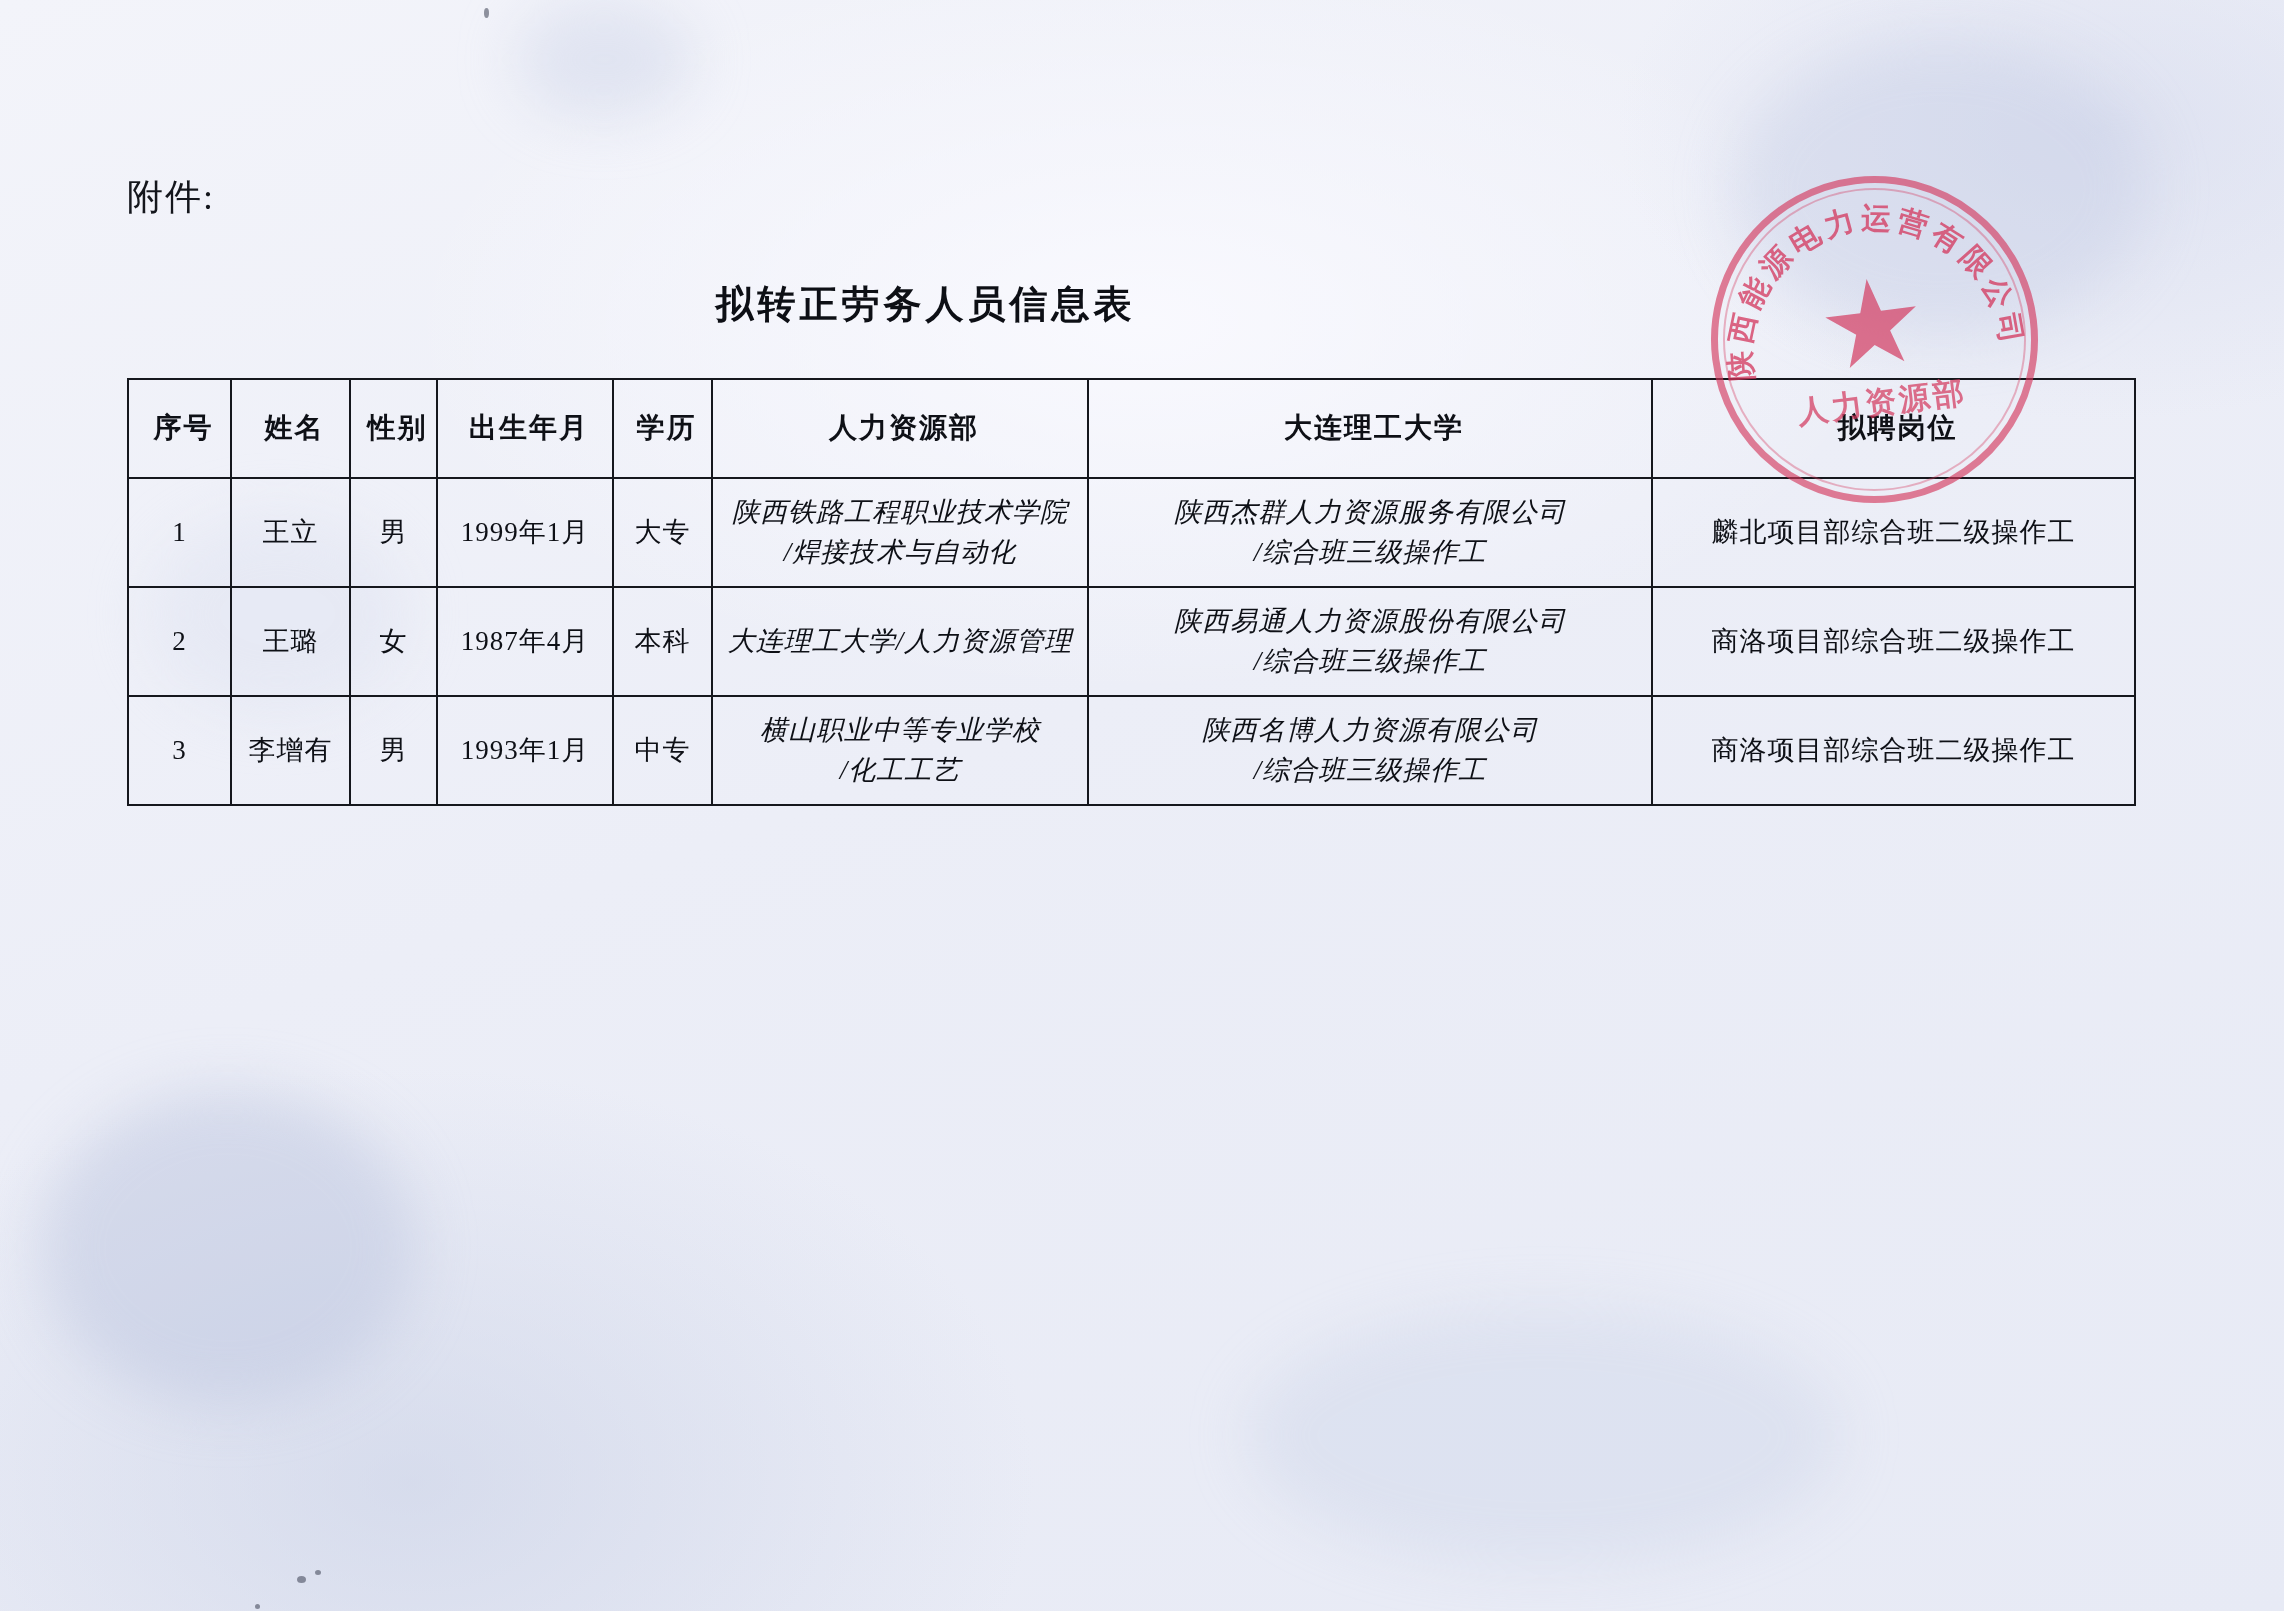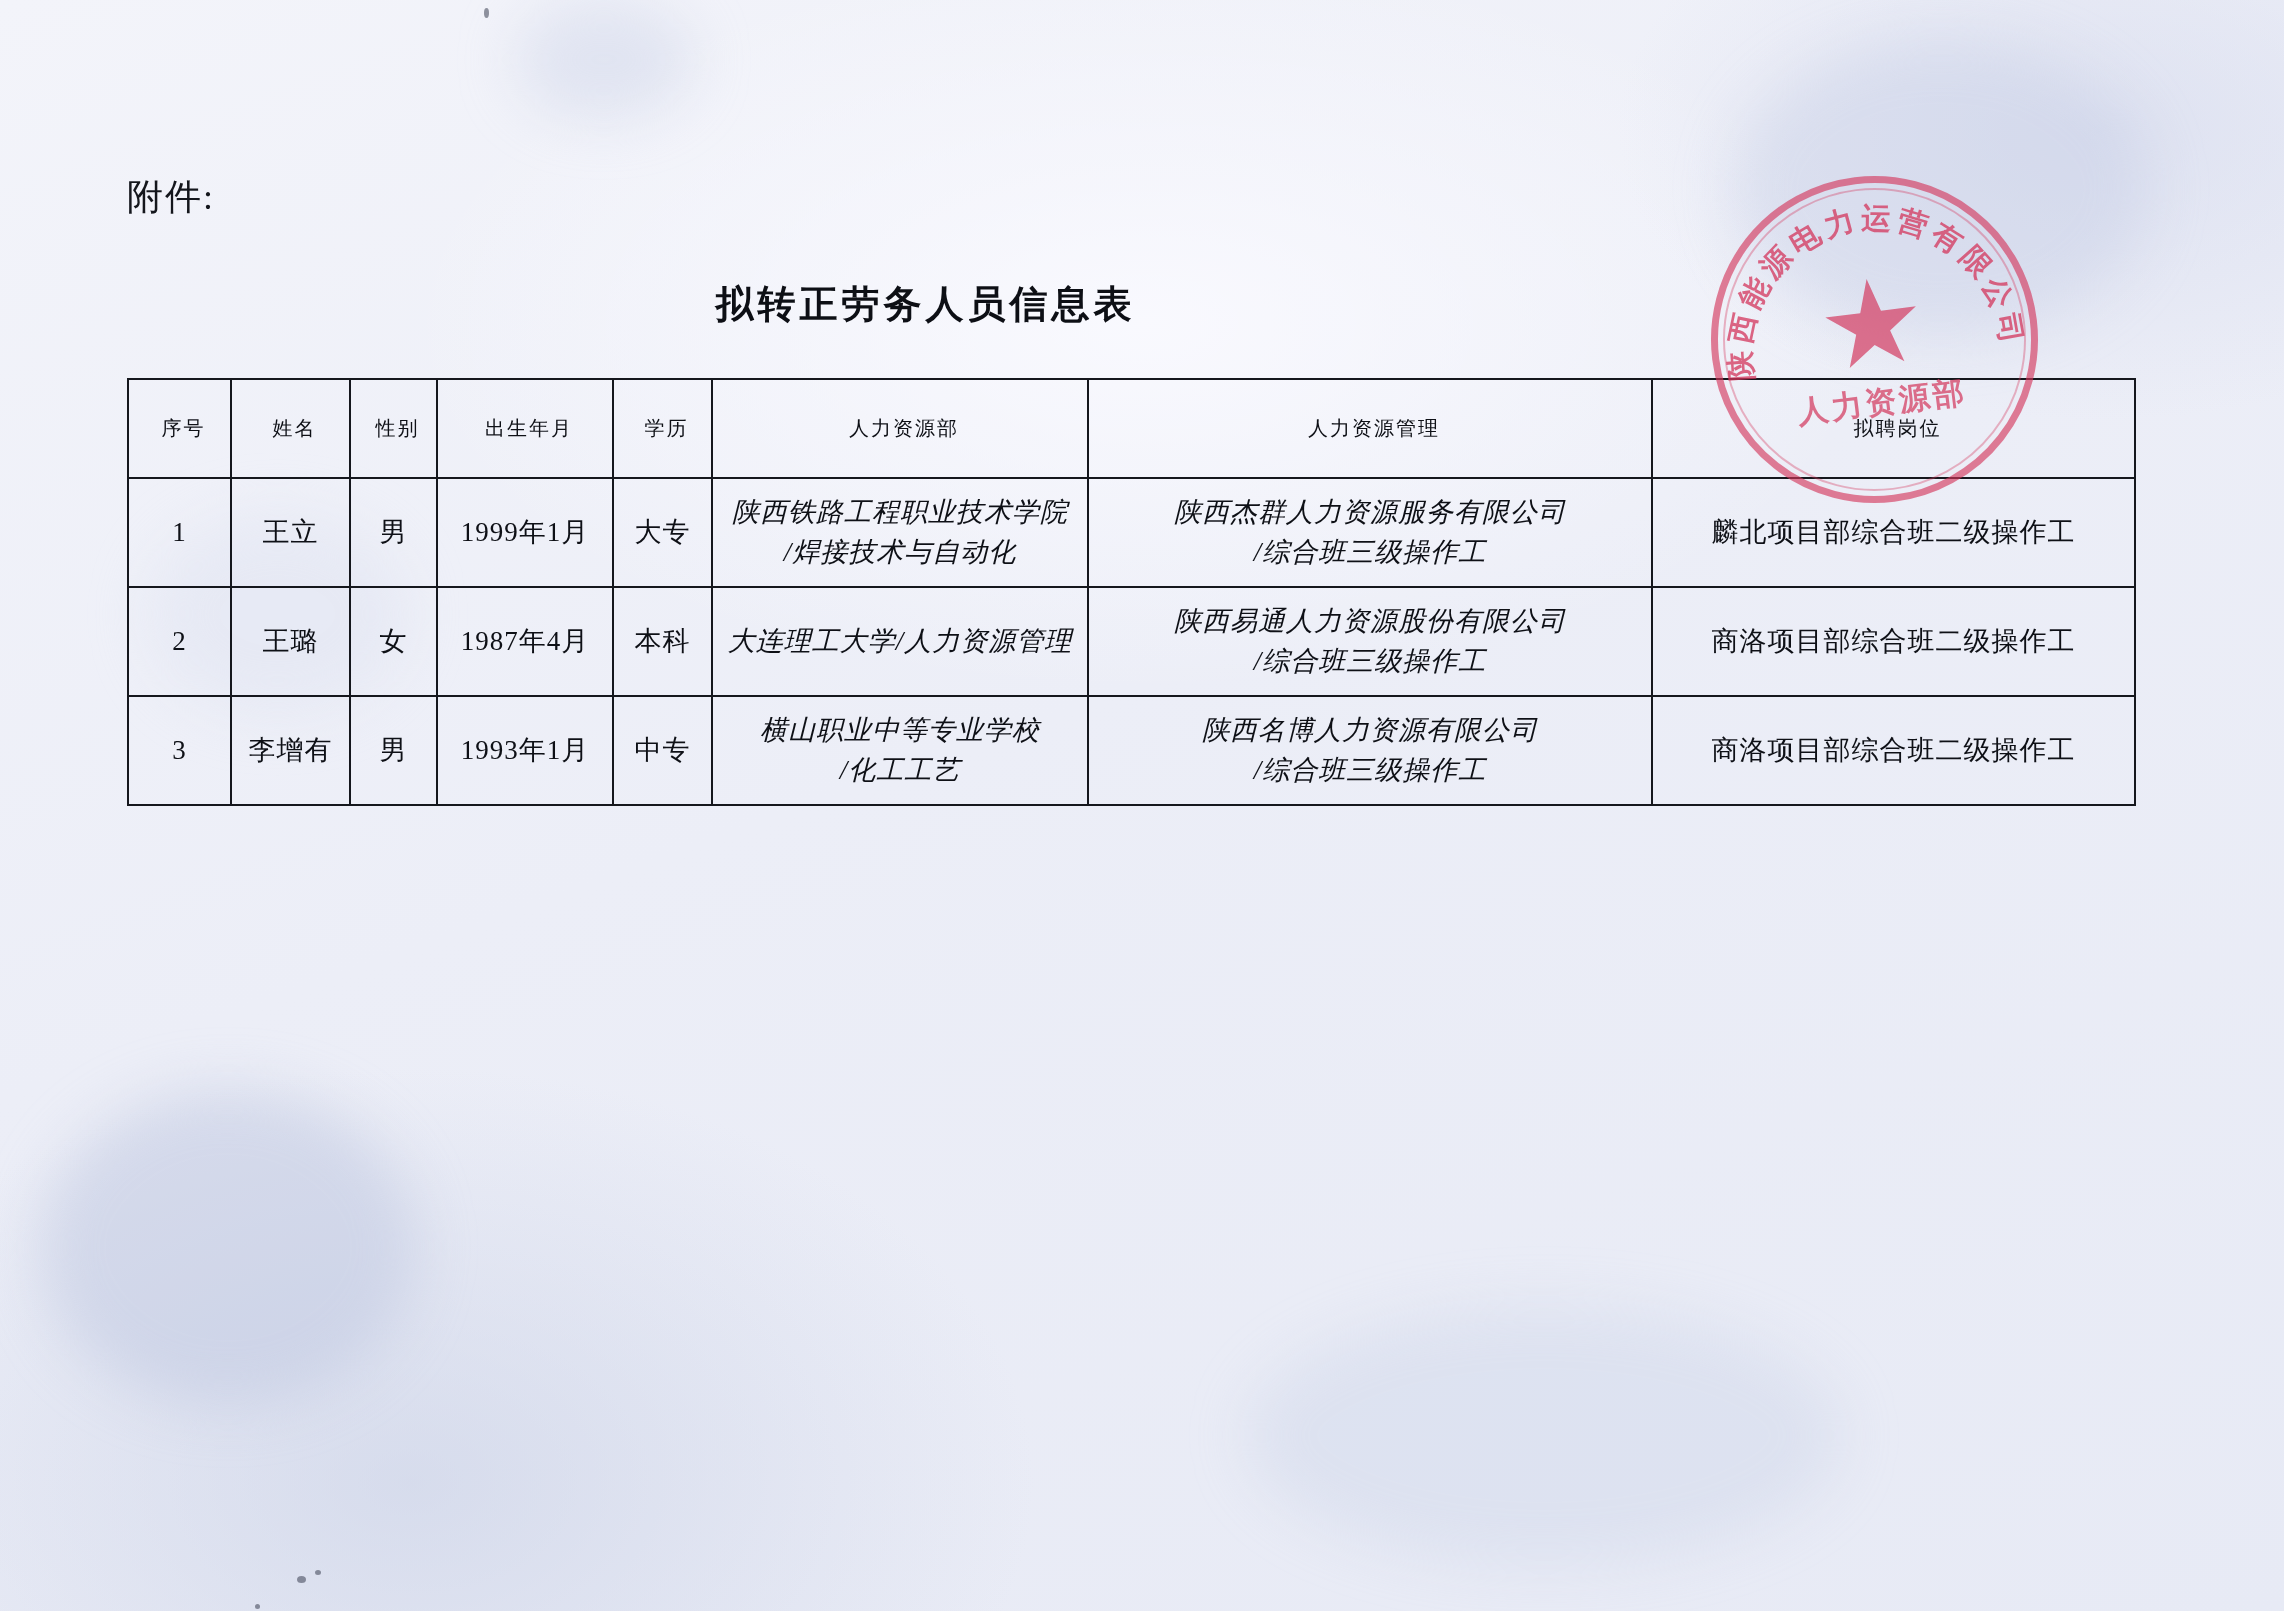--- a/index.html
+++ b/index.html
@@ -83,23 +83,23 @@
     text-align: center;
     vertical-align: middle;
     color: #0e1016;
     font-size: 27px;
     line-height: 1.45;
     padding: 6px 4px;
     font-family: "Liberation Serif", "DejaVu Serif", serif;
   }
   table.info-table thead th {
     height: 85px;
-    font-weight: normal;
+    font-weight: bold;
     letter-spacing: 2px;
-    font-size: 20px;
+    font-size: 28px;
     padding-left: 12px;
   }
   table.info-table tbody td {
     height: 95px;
     letter-spacing: 1px;
   }
   td.two-line, th.two-line { line-height: 1.5; }
   .cell-line { display: block; font-style: italic; }
 
   
@@ -208,21 +208,21 @@
         <col class="c-post">
     </colgroup>
     <thead>
       <tr>
         <th>序号</th>
         <th>姓名</th>
         <th>性别</th>
         <th>出生年月</th>
         <th>学历</th>
         <th>人力资源部</th>
-        <th>人力资源管理</th>
+        <th>大连理工大学</th>
         <th>拟聘岗位</th>
       </tr>
     </thead>
     <tbody>
       <tr>
         <td>1</td>
         <td>王立</td>
         <td>男</td>
         <td>1999年1月</td>
         <td>大专</td>

